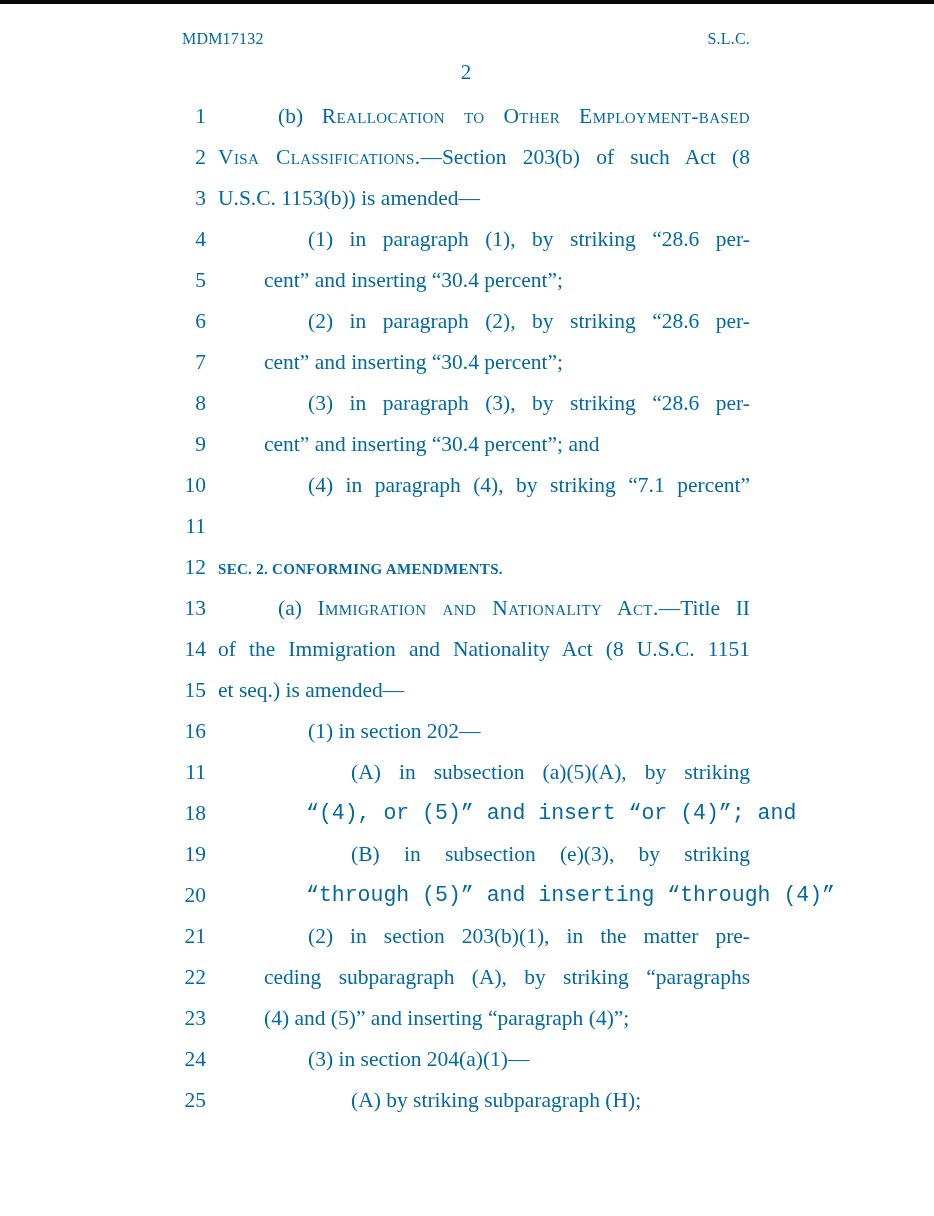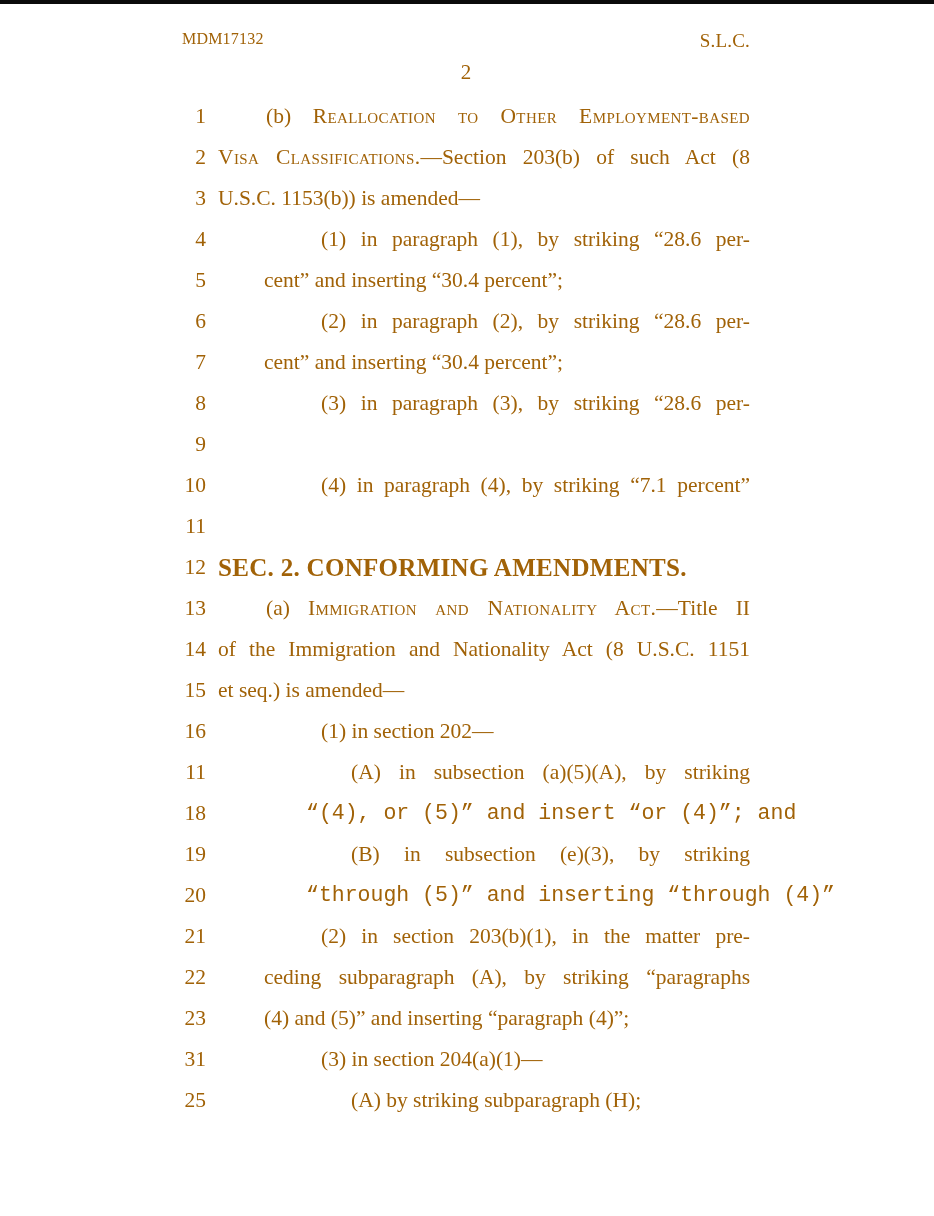--- a/index.html
+++ b/index.html
@@ -5,21 +5,21 @@
   html, body {
     margin: 0;
     padding: 0;
     background: #ffffff;
   }
   .page {
     position: relative;
     width: 934px;
     height: 1216px;
     background: #ffffff;
-    color: #a16207;
+    color: #0369a1;
     font-family: "Liberation Serif", "DejaVu Serif", serif;
     overflow: hidden;
   }
   .top-edge {
     position: absolute;
     left: 0;
     top: 0;
     width: 934px;
     height: 4px;
     background: #0a0a0a;
@@ -28,21 +28,21 @@
     position: absolute;
     left: 182px;
     top: 30px;
     font-size: 16px;
     letter-spacing: 0.2px;
   }
   .hdr-right {
     position: absolute;
     right: 184px;
     top: 30px;
-    font-size: 19px;
+    font-size: 16px;
     letter-spacing: 0.2px;
   }
   .page-num {
     position: absolute;
     left: 182px;
     top: 60px;
     width: 568px;
     text-align: center;
     font-size: 21px;
   }
@@ -72,32 +72,32 @@
     right: 0;
   }
   .just {
     text-align: justify;
     text-align-last: justify;
     text-justify: inter-word;
     white-space: normal;
   }
   
   .ind-m   { left: 36px;  }  
-  .ind-s1  { left: 84px;  }  
-  .ind-p1  { left: 126px; margin-left: 13px; }  
+  .ind-s1  { left: 96px;  }  
+  .ind-p1  { left: 126px; }  
   .ind-pc  { left: 82px;  }  
   .ind-sp1 { left: 169px; }  
   .ind-spc { left: 124px; font-family: Liberation Mono, monospace; }  
   .sc {
     font-variant: small-caps;
     letter-spacing: 0.4px;
   }
   .bold {
     font-weight: bold;
-    font-size: 25px;
+    font-size: 15px;
     letter-spacing: 0.3px;
   }
 </style>
 </head>
 <body>
 
 <div class="page">
   <div class="top-edge"></div>
 
   <div class="hdr-left">MDM17132</div>
@@ -135,20 +135,21 @@
         <div class="line">
           <span class="num">7</span>
           <div class="txt ind-pc"><span>cent” and inserting “30.4 percent”;</span></div>
         </div>
         <div class="line">
           <span class="num">8</span>
           <div class="txt ind-p1 just"><span>(3) in paragraph (3), by striking “28.6 per-</span></div>
         </div>
         <div class="line">
           <span class="num">9</span>
+          <div class="txt ind-pc"><span>cent” and inserting “30.4 percent”; and</span></div>
         </div>
         <div class="line">
           <span class="num">10</span>
           <div class="txt ind-p1 just"><span>(4) in paragraph (4), by striking “7.1 percent”</span></div>
         </div>
         <div class="line">
           <span class="num">11</span>
         </div>
         <div class="line">
           <span class="num">12</span>
@@ -192,21 +193,21 @@
         </div>
         <div class="line">
           <span class="num">22</span>
           <div class="txt ind-pc just"><span>ceding subparagraph (A), by striking “paragraphs</span></div>
         </div>
         <div class="line">
           <span class="num">23</span>
           <div class="txt ind-pc"><span>(4) and (5)” and inserting “paragraph (4)”;</span></div>
         </div>
         <div class="line">
-          <span class="num">31</span>
+          <span class="num">24</span>
           <div class="txt ind-p1"><span>(3) in section 204(a)(1)—</span></div>
         </div>
         <div class="line">
           <span class="num">25</span>
           <div class="txt ind-sp1"><span>(A) by striking subparagraph (H);</span></div>
         </div>
       </div>
   </div>
 </div>
 

